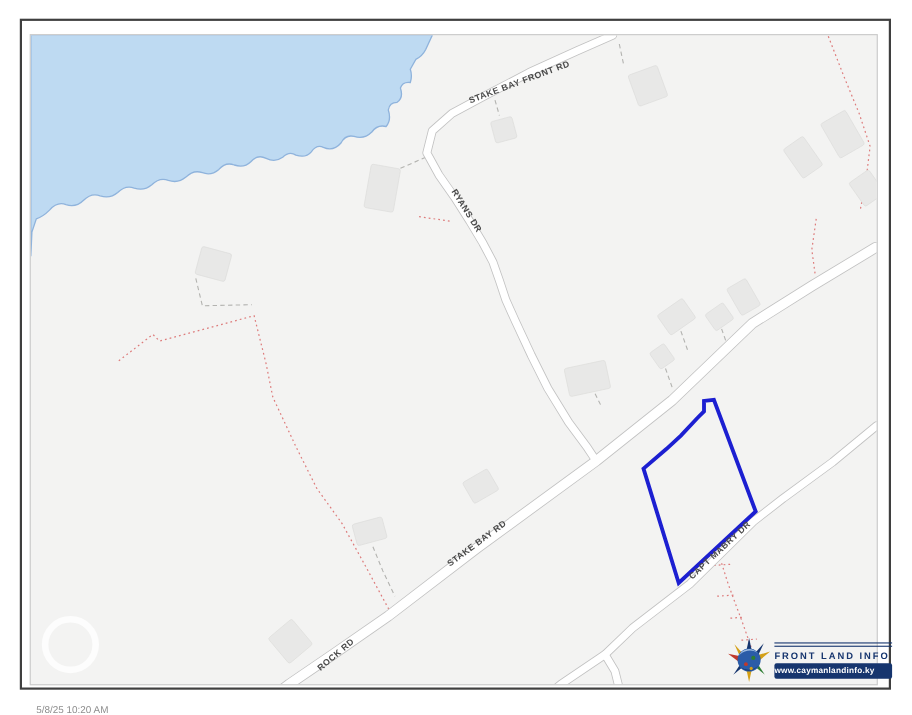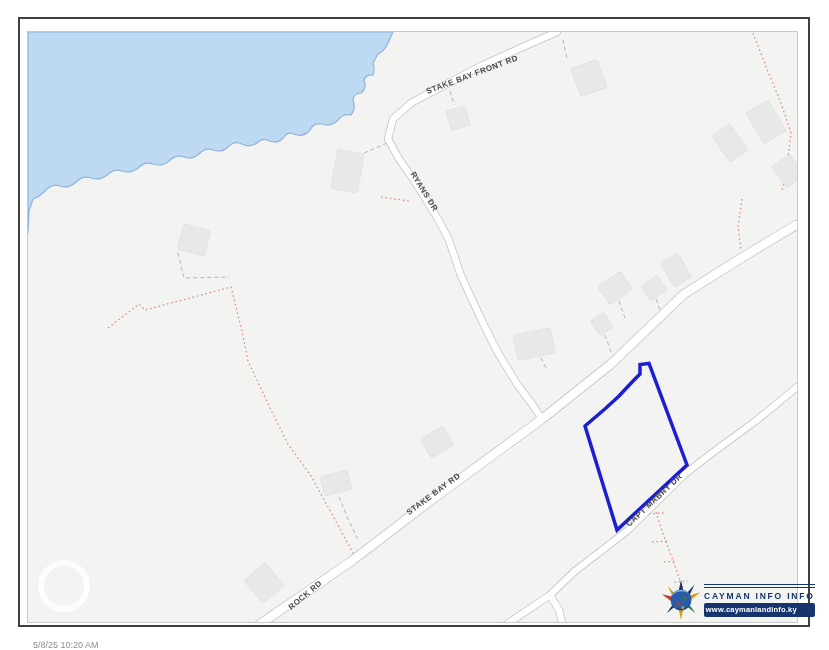--- a/index.html
+++ b/index.html
@@ -114,16 +114,16 @@
     <polygon points="14,-16 5,-6 8,-3" fill="#16356e"></polygon>
     <circle cx="0" cy="0" r="11" fill="#2b5ca8"></circle>
     <path d="M -10 -4 A 11 11 0 0 1 8 -7 A 14 14 0 0 0 -10 -4 Z" fill="#9dbbe0"></path>
     <path d="M -8 7 A 11 11 0 0 0 9 5 A 13 13 0 0 1 -8 7 Z" fill="#173a6f"></path>
     <circle cx="4" cy="-2" r="2" fill="#2e7d32"></circle>
     <circle cx="-3" cy="4" r="1.8" fill="#c0392b"></circle>
     <circle cx="2" cy="8" r="1.5" fill="#d4a017"></circle>
   </svg>
   <div class="logo-right">
     <div class="logo-rules"></div>
-    <div class="logo-title">CAYMAN INFO INFO</div>
+    <div class="logo-title">FRONT LAND INFO</div>
     <div class="logo-urlbar">www.caymanlandinfo.ky</div>
   </div>
 </div>
 
 </body></html>

